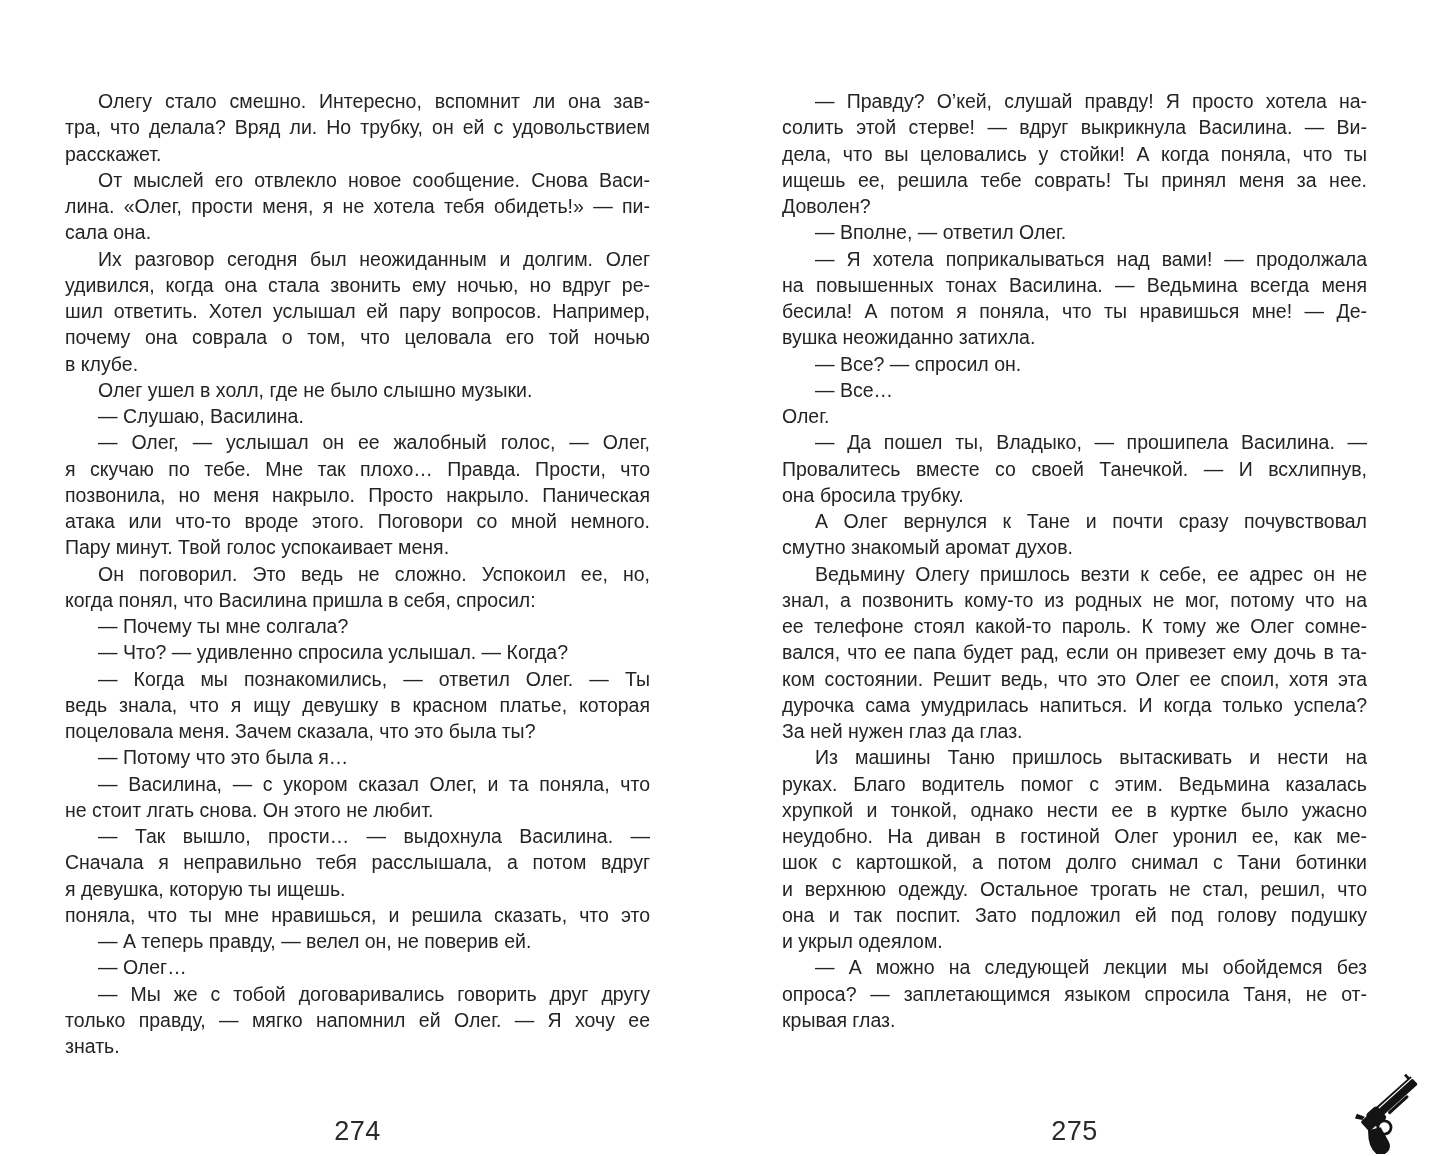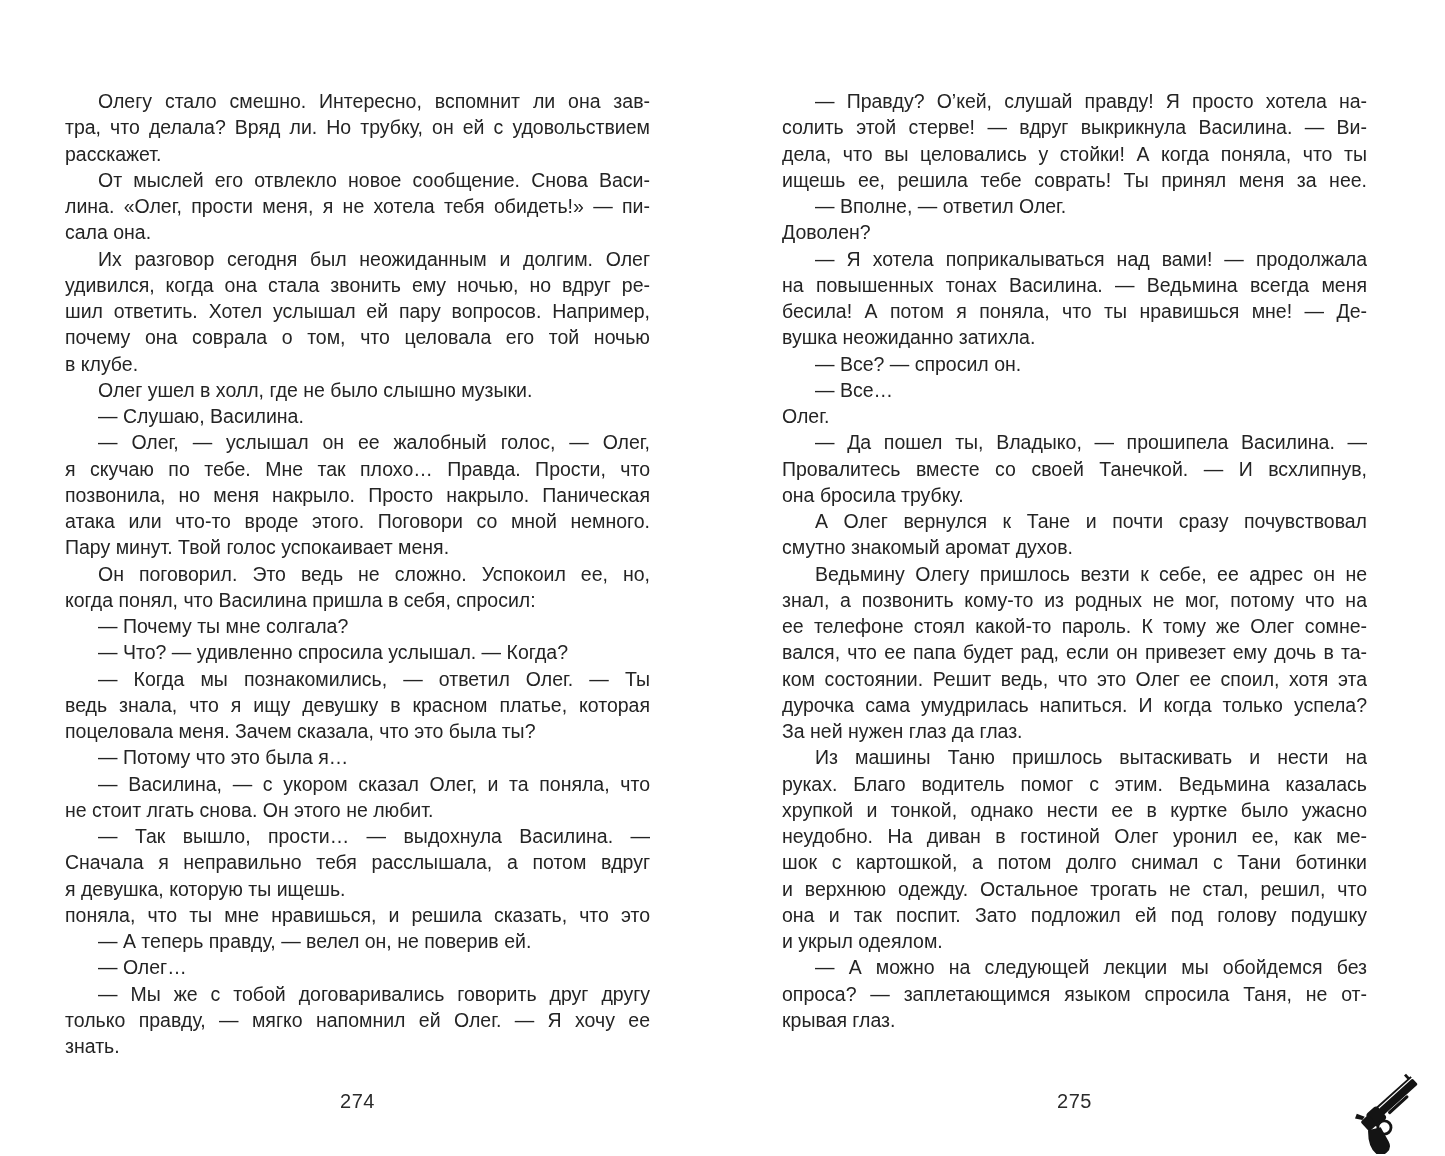--- a/index.html
+++ b/index.html
@@ -28,24 +28,24 @@
   .text-block.right { left: 782px; }
   .line {
     text-align: justify;
     text-align-last: justify;
     white-space: normal;
   }
   .line.first { padding-left: 33px; }
   .line.last  { text-align-last: left; }
   .page-number {
     position: absolute;
-    top: 1090px;
+    top: 1116px;
     width: 585px;
     text-align: center;
-    font-size: 20px;
+    font-size: 27px;
     letter-spacing: 0.5px;
     color: #2b2b2b;
   }
   .page-number.left  { left: 65px; }
   .page-number.right { left: 782px; }
   .ornament {
     position: absolute;
     left: 1348px;
     top: 1066px;
     width: 88px;
@@ -95,22 +95,22 @@
       <div class="line first">— Мы же с тобой договаривались говорить друг другу</div>
       <div class="line">только правду, — мягко напомнил ей Олег. — Я хочу ее</div>
       <div class="line last">знать.</div>
     </div>
 
   <div class="text-block right">
       <div class="line first">— Правду? О’кей, слушай правду! Я просто хотела на-</div>
       <div class="line">солить этой стерве! — вдруг выкрикнула Василина. — Ви-</div>
       <div class="line">дела, что вы целовались у стойки! А когда поняла, что ты</div>
       <div class="line">ищешь ее, решила тебе соврать! Ты принял меня за нее.</div>
+      <div class="line last">Доволен?</div>
       <div class="line first last">— Вполне, — ответил Олег.</div>
-      <div class="line last">Доволен?</div>
       <div class="line first">— Я хотела поприкалываться над вами! — продолжала</div>
       <div class="line">на повышенных тонах Василина. — Ведьмина всегда меня</div>
       <div class="line">бесила! А потом я поняла, что ты нравишься мне! — Де-</div>
       <div class="line last">вушка неожиданно затихла.</div>
       <div class="line first last">— Все? — спросил он.</div>
       <div class="line first last">— Все…</div>
       <div class="line last">Олег.</div>
       <div class="line first">— Да пошел ты, Владыко, — прошипела Василина. —</div>
       <div class="line">Провалитесь вместе со своей Танечкой. — И всхлипнув,</div>
       <div class="line last">она бросила трубку.</div>

